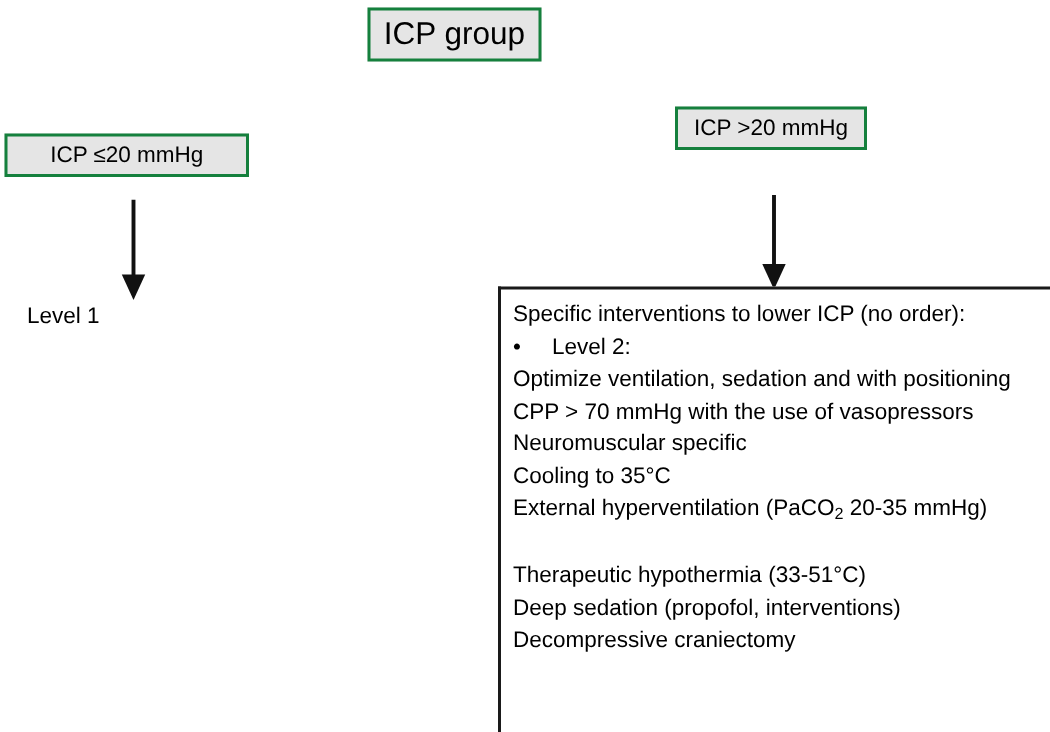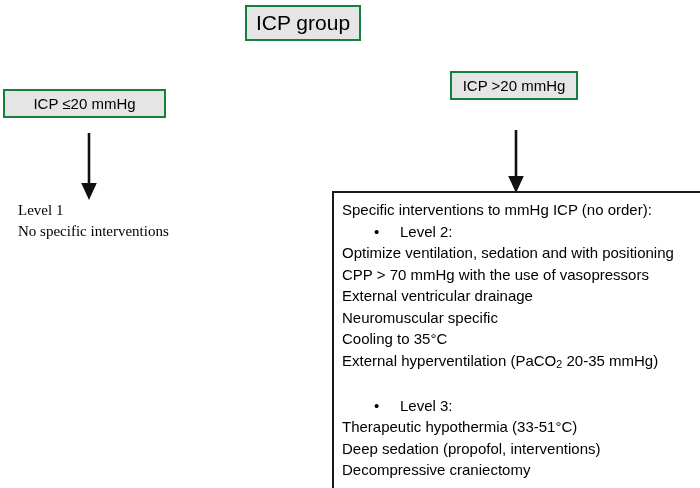--- a/index.html
+++ b/index.html
@@ -64,21 +64,20 @@
   #arrow-right { left: 505px; top: 130px; }
 
   
   #low-text {
     position: absolute;
     left: 18px;
     top: 200px;
     font-size: 15px;
     line-height: 21px;
     white-space: nowrap;
-    font-family: Liberation Serif, serif;
   }
 
   
   #interventions-box {
     position: absolute;
     left: 332px;
     top: 191px;
     width: 368px;
     height: 300px;
     box-sizing: border-box;
@@ -87,21 +86,20 @@
     background: #ffffff;
     padding: 6px 0 0 8px;
     font-size: 15px;
     line-height: 21.5px;
   }
   .line {
     white-space: nowrap;
   }
   .bullet-line {
     white-space: nowrap;
-    margin-left: 32px;
   }
   .bullet-dot {
     display: inline-block;
     width: 26px;
   }
   .spacer-line {
     height: 21.5px;
   }
   sub {
     font-size: 0.72em;
@@ -132,45 +130,40 @@
     <polygon points="11,67 3.2,50 18.8,50" fill="#111111"></polygon>
   </svg>
 
   <svg class="arrow" id="arrow-right" width="22" height="64" viewBox="0 0 22 64">
     <line x1="11" y1="0" x2="11" y2="48" stroke="#111111" stroke-width="2.6"></line>
     <polygon points="11,63 3.2,46 18.8,46" fill="#111111"></polygon>
   </svg>
 
   <div id="low-text">
     <div class="line">Level 1</div>
-    <div class="line">No specific interventions</div>
   </div>
 
   <div id="interventions-box">
 
-    <div class="line">Specific interventions to mmHg ICP (no order):</div>
+    <div class="line">Specific interventions to lower ICP (no order):</div>
 
     <div class="bullet-line">
       <span class="bullet-dot">•</span><span>Level 2:</span>
     </div>
 
     <div class="line">Optimize ventilation, sedation and with positioning</div>
     <div class="line">CPP &gt; 70 mmHg with the use of vasopressors</div>
-    <div class="line">External ventricular drainage</div>
     <div class="line">Neuromuscular specific</div>
     <div class="line">Cooling to 35°C</div>
 
     <div class="line"><span>External hyperventilation (PaCO</span><sub>2</sub><span> 20-35 mmHg)</span></div>
 
 
     <div class="spacer-line"></div>
 
-    <div class="bullet-line">
-      <span class="bullet-dot">•</span><span>Level 3:</span>
-    </div>
 
     <div class="line">Therapeutic hypothermia (33-51°C)</div>
     <div class="line">Deep sedation (propofol, interventions)</div>
     <div class="line">Decompressive craniectomy</div>
 
   </div>
 
 </div>
 
 </body></html>

